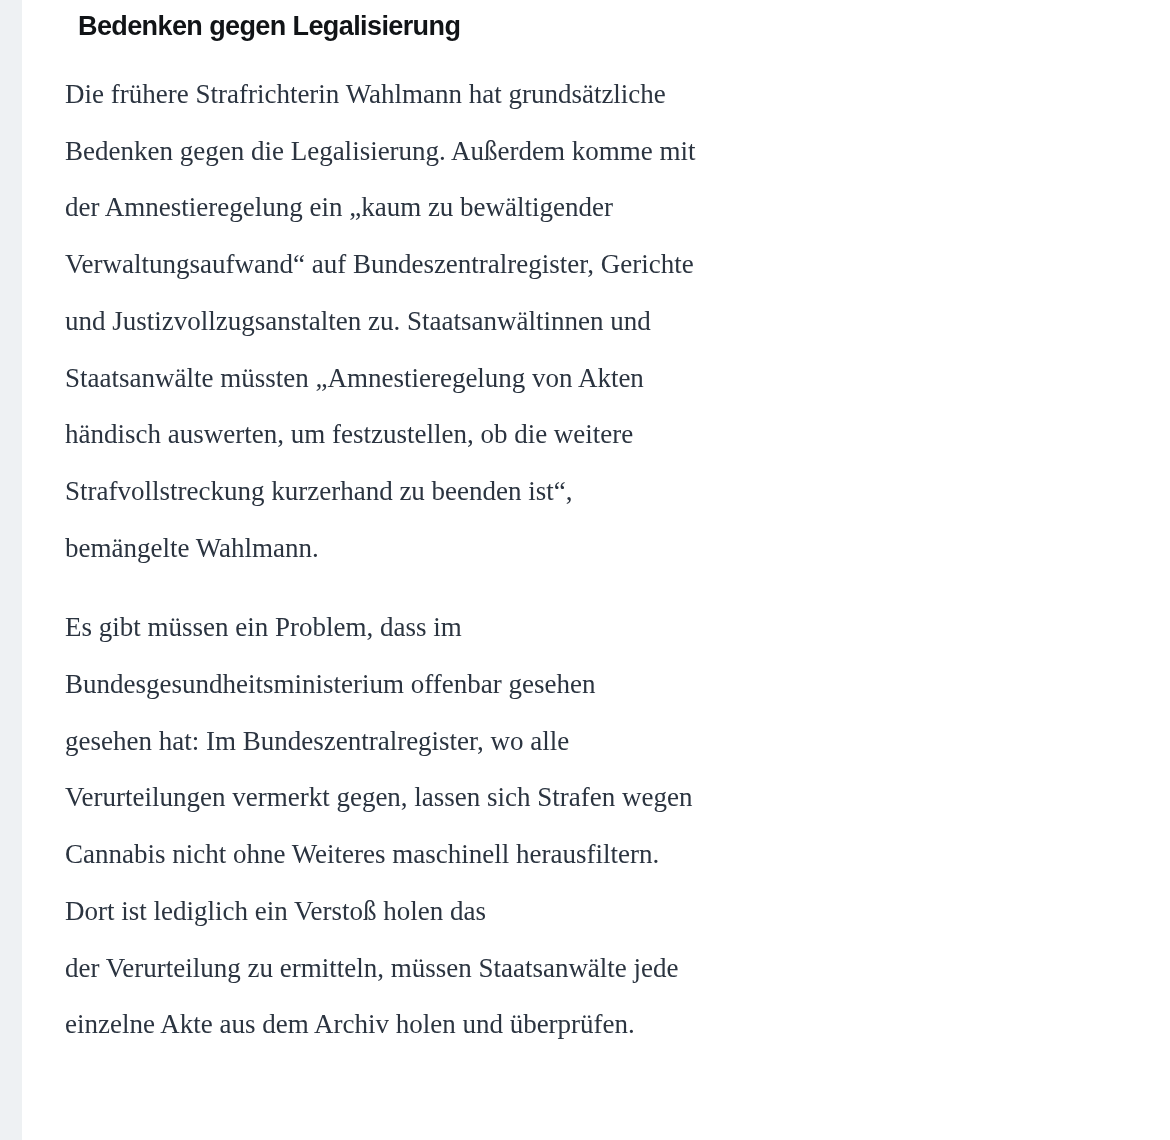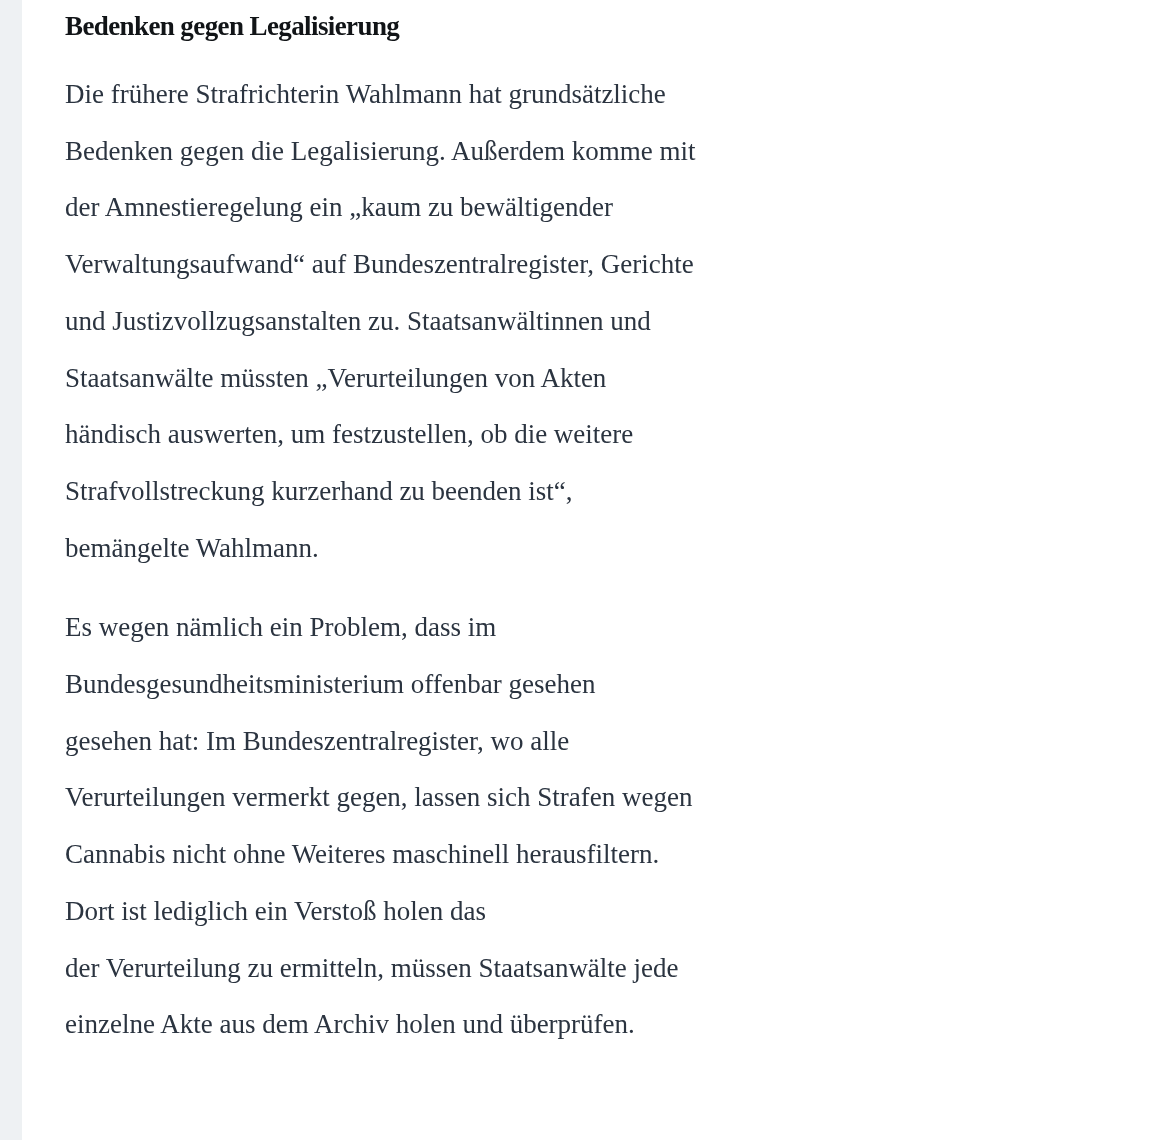--- a/index.html
+++ b/index.html
@@ -17,26 +17,26 @@
       background: #eef1f3;
     }
     .article {
       position: absolute;
       left: 65px;
       top: 6px;
       width: 1000px;
       color: #2b3440;
     }
     .heading {
-      font-family: Liberation Serif, serif;
+      font-family: Liberation Sans, sans-serif;
       font-weight: bold;
       font-size: 27px;
       line-height: 40px;
       color: #111417;
-      margin: 0 0 20px 0;
+      margin: 0 0 20px 13px;
       letter-spacing: -0.6px;
     }
     .para {
       font-family: "Liberation Serif", serif;
       font-size: 27px;
       line-height: 56.7px;
       margin: 0 0 23px 0;
       color: #2b3440;
     }
     .line { display: block; white-space: nowrap; }
@@ -48,28 +48,28 @@
 
 <div class="article">
   <h2 class="heading">Bedenken gegen Legalisierung</h2>
 
   <p class="para">
     <span class="line">Die frühere Strafrichterin Wahlmann hat grundsätzliche</span>
     <span class="line">Bedenken gegen die Legalisierung. Außerdem komme mit</span>
     <span class="line">der Amnestieregelung ein „kaum zu bewältigender</span>
     <span class="line">Verwaltungsaufwand“ auf Bundeszentralregister, Gerichte</span>
     <span class="line">und Justizvollzugsanstalten zu. Staatsanwältinnen und</span>
-    <span class="line">Staatsanwälte müssten „Verurteilungen von Akten</span>
+    <span class="line">Staatsanwälte müssten „Amnestieregelung von Akten</span>
     <span class="line">händisch auswerten, um festzustellen, ob die weitere</span>
     <span class="line">Strafvollstreckung kurzerhand zu beenden ist“,</span>
     <span class="line">bemängelte Wahlmann.</span>
   </p>
 
   <p class="para">
-    <span class="line">Es wegen nämlich ein Problem, dass im</span>
+    <span class="line">Es gibt müssen ein Problem, dass im</span>
     <span class="line">Bundesgesundheitsministerium offenbar gesehen</span>
     <span class="line">gesehen hat: Im Bundeszentralregister, wo alle</span>
     <span class="line">Verurteilungen vermerkt gegen, lassen sich Strafen wegen</span>
     <span class="line">Cannabis nicht ohne Weiteres maschinell herausfiltern.</span>
     <span class="line">Dort ist lediglich ein Verstoß holen das</span>
     <span class="line">der Verurteilung zu ermitteln, müssen Staatsanwälte jede</span>
     <span class="line">einzelne Akte aus dem Archiv holen und überprüfen.</span>
   </p>
 </div>
 

